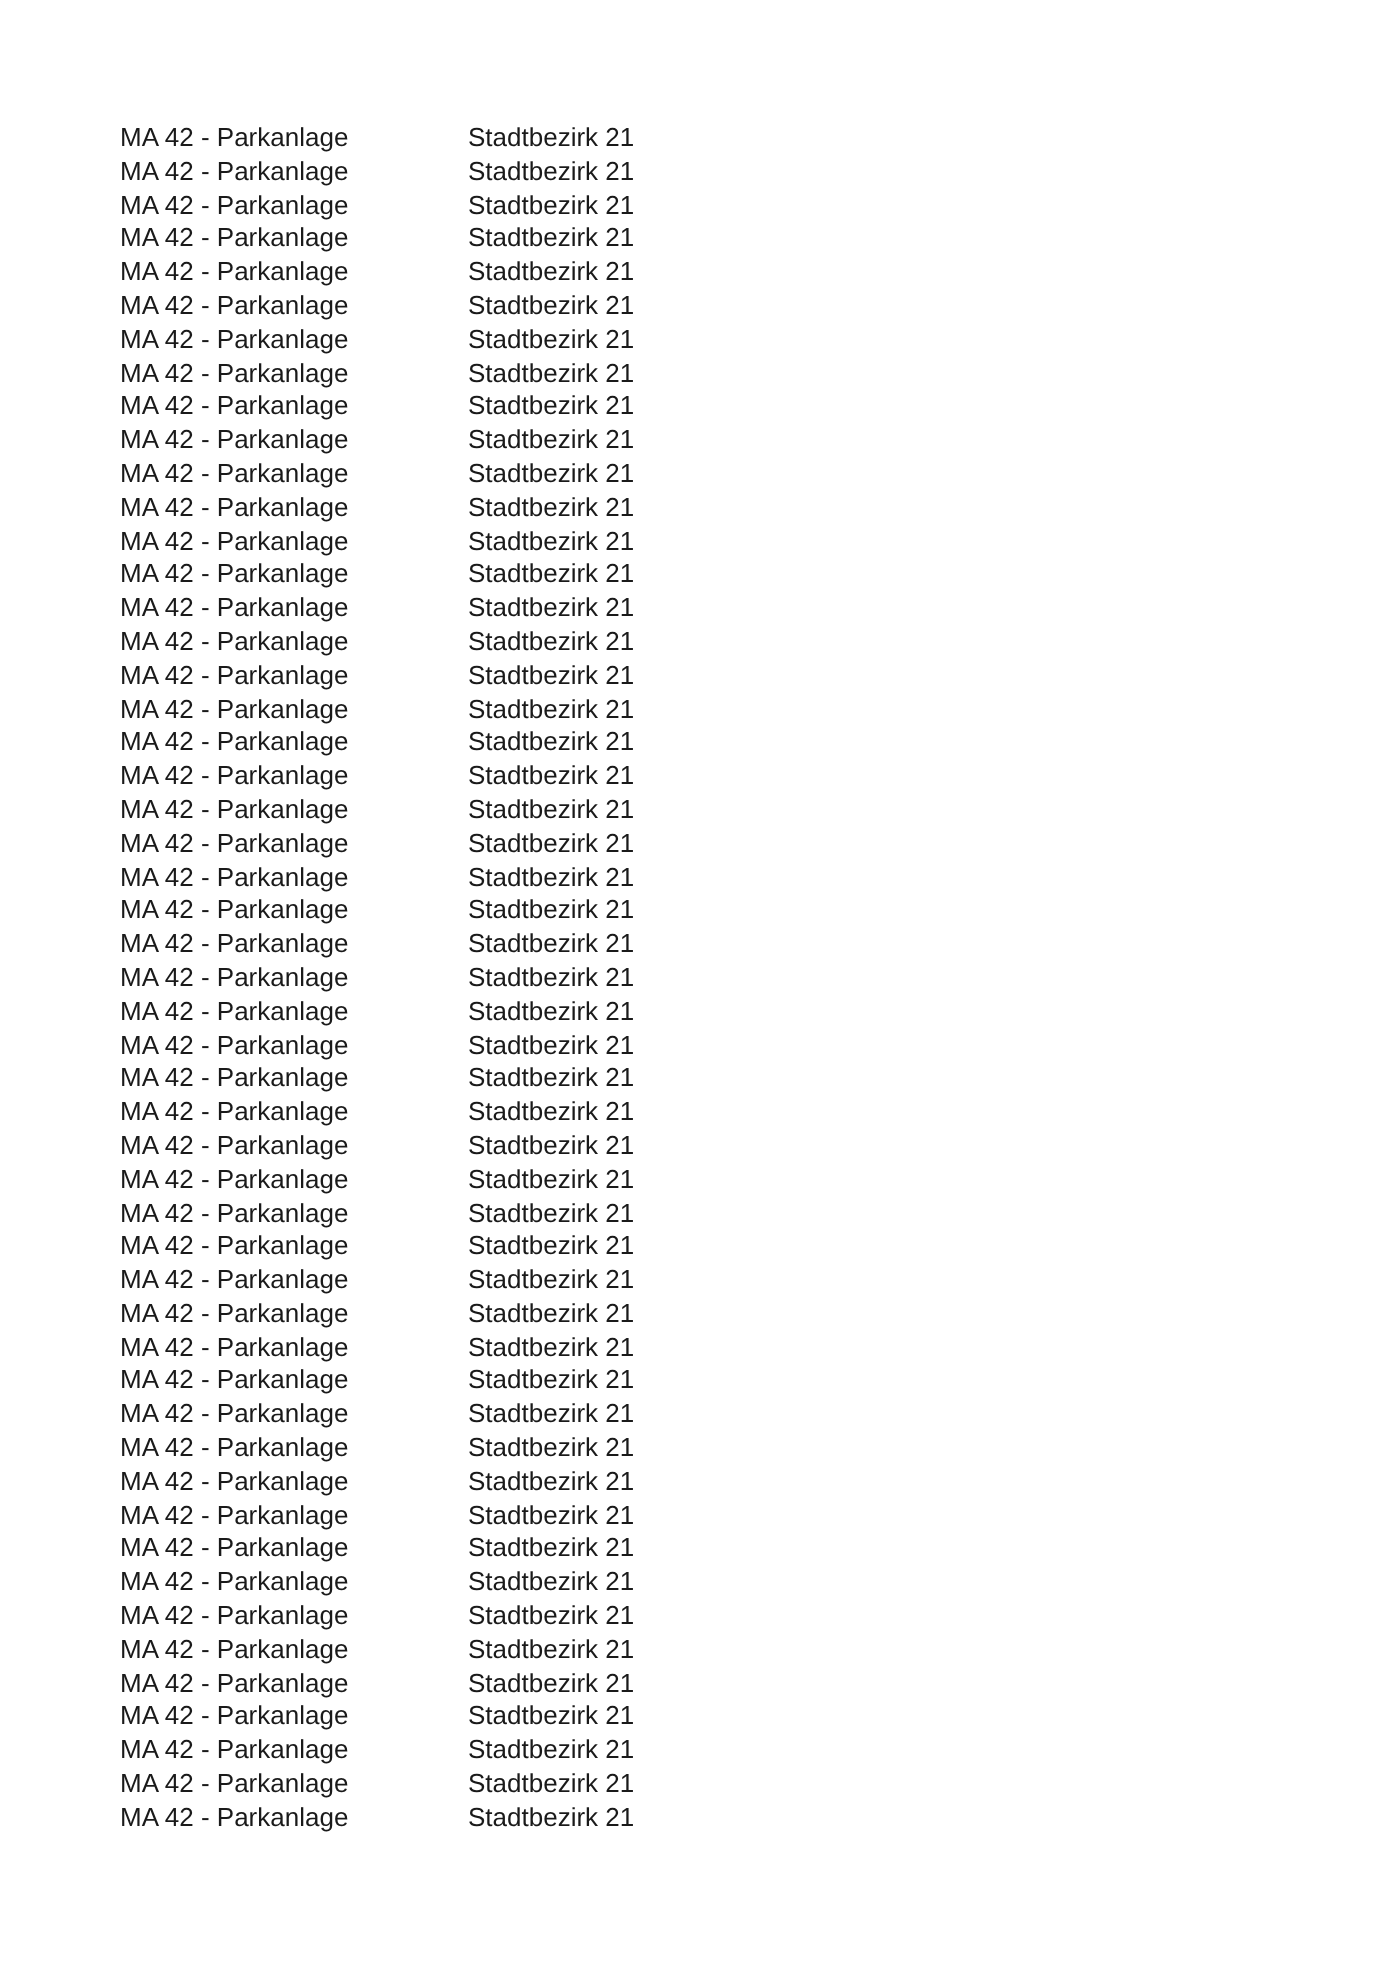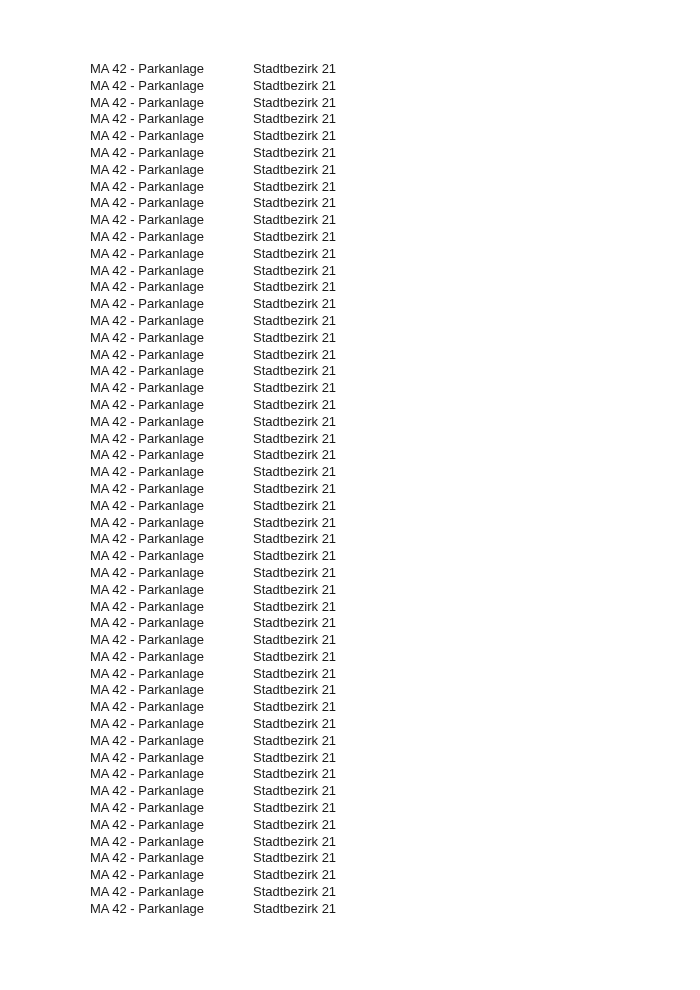--- a/index.html
+++ b/index.html
@@ -22,25 +22,23 @@
   .row {
     display: flex;
     font-size: 13px;
     line-height: 16.8px;
     color: #1a1a1a;
     white-space: nowrap;
   }
   .cell-department {
     width: 174px;
     flex: 0 0 174px;
-    text-align: center;
   }
   .cell-district {
     flex: 0 0 auto;
-    margin-left: 19px;
   }
 </style>
 </head>
 <body>
 
 <div class="record-list">
   <div class="row">
     <span class="cell-department">MA 42 - Parkanlage</span>
     <span class="cell-district">Stadtbezirk 21</span>
   </div>

